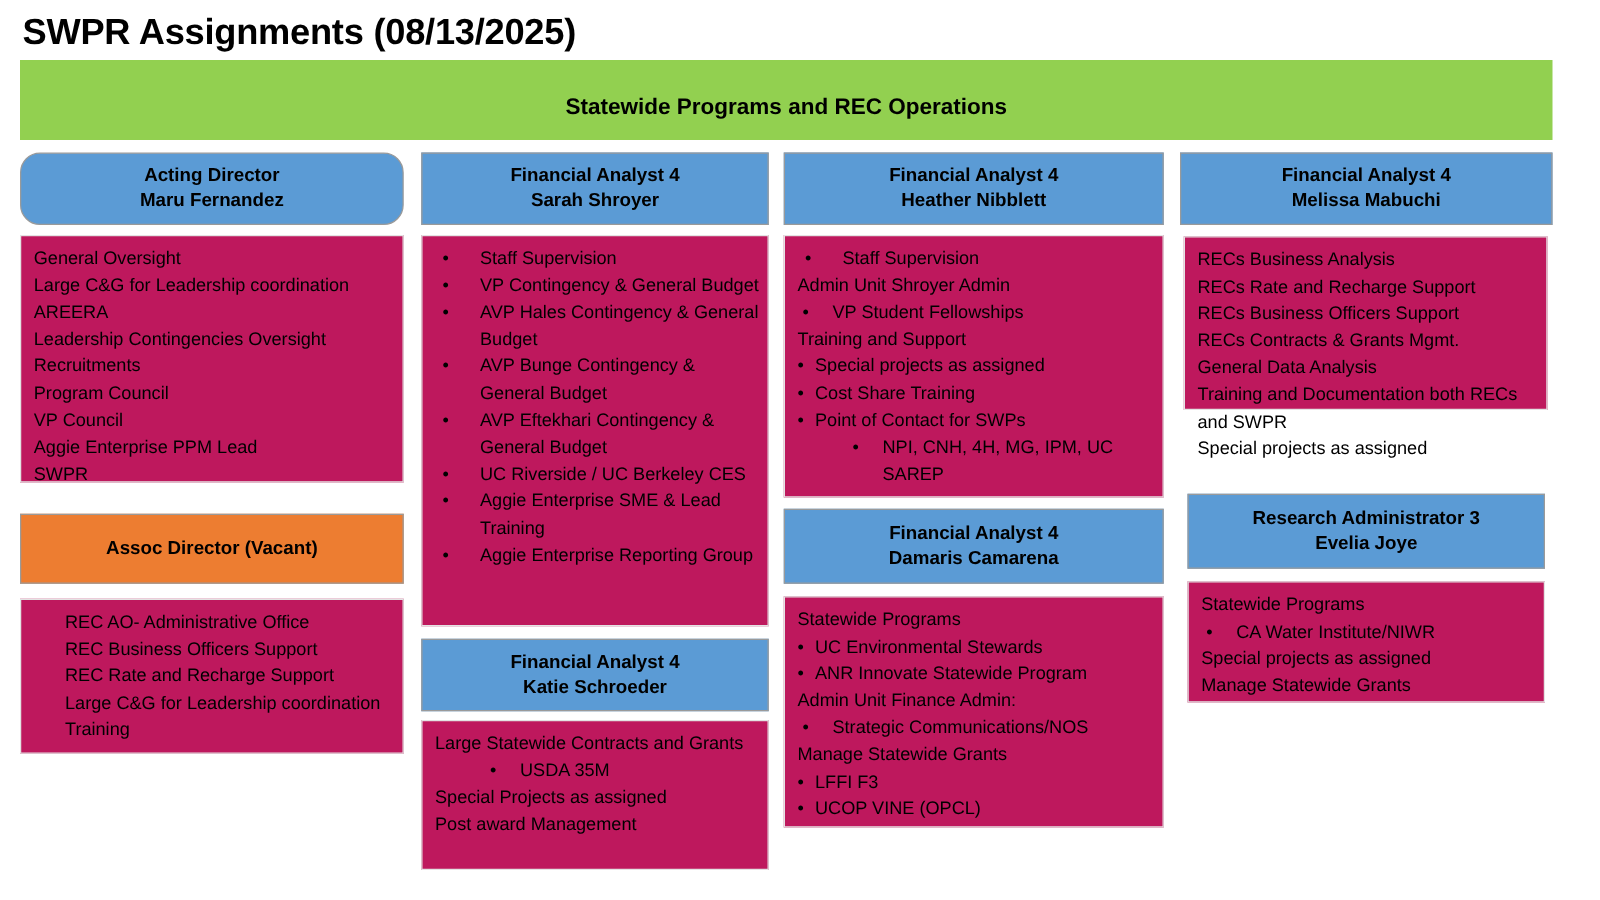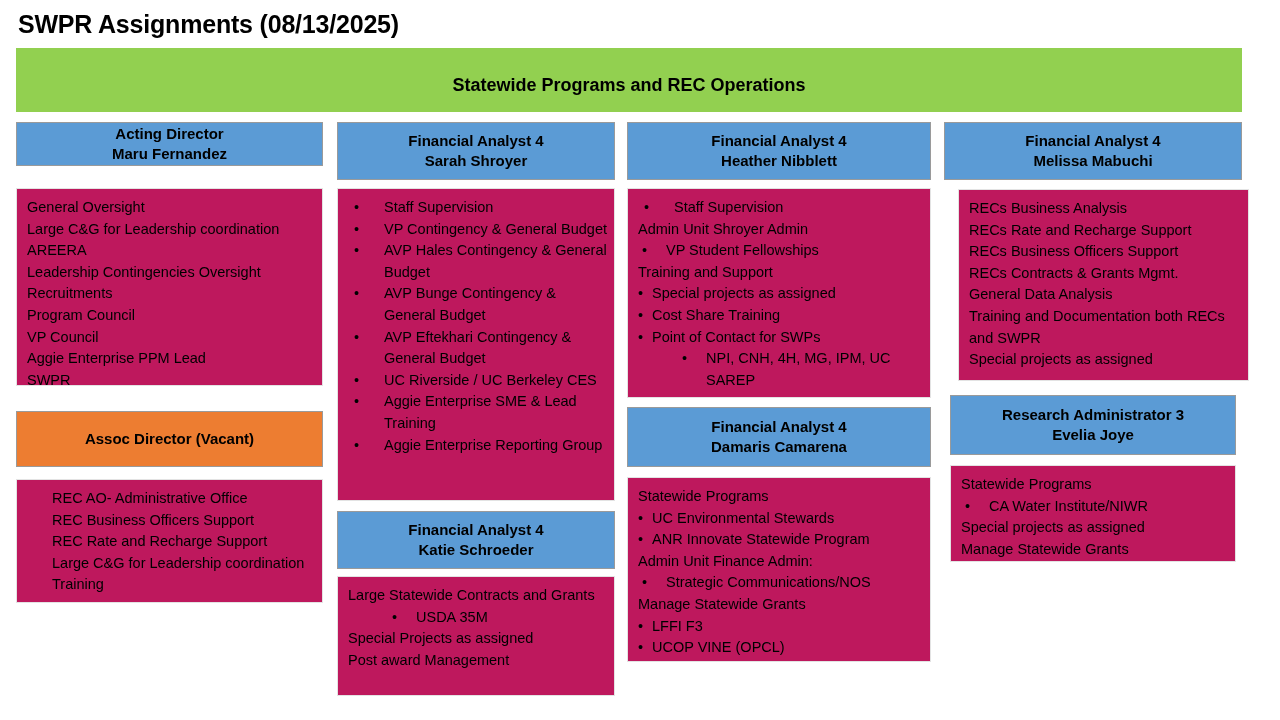--- a/index.html
+++ b/index.html
@@ -14,21 +14,21 @@
     font-family: "Liberation Sans", sans-serif;
     color: #000000;
     overflow: hidden;
     position: relative;
   }
 
   .page-title {
     position: absolute;
     left: 18px;
     top: 10px;
-    font-size: 25px;
+    font-size: 29px;
     font-weight: bold;
     letter-spacing: -0.2px;
     color: #000000;
     white-space: nowrap;
   }
 
   .banner {
     position: absolute;
     left: 16px;
     top: 48px;
@@ -159,21 +159,21 @@
 <div class="chart">
 
   <div class="page-title">SWPR Assignments (08/13/2025)</div>
 
   <div class="banner">
     <div class="banner-text">Statewide Programs and REC Operations</div>
   </div>
 
   <div class="col" style="left:16px; top:0; width:307px; height:720px;">
 
-    <div class="role-box" style="position:absolute; left:0; top:122px; width:307px; height:44px;">
+    <div class="role-box" style="position:absolute; left:0; top:122px; width:307px; height:58px;border-radius:16px;">
       <div class="role-title">Acting Director</div>
       <div class="role-name">Maru Fernandez</div>
     </div>
 
     <div class="detail-box" style="position:absolute; left:0; top:188px; width:307px; height:198px;">
       <ul class="detail-list">
         <li class="plain">General Oversight</li>
         <li class="plain">Large C&amp;G for Leadership coordination</li>
         <li class="plain">AREERA</li>
         <li class="plain">Leadership Contingencies Oversight</li>
@@ -274,21 +274,21 @@
     </div>
   </div>
 
   <div class="col" style="left:944px; top:0; width:298px; height:720px;">
 
     <div class="role-box" style="position:absolute; left:0; top:122px; width:298px; height:58px;">
       <div class="role-title">Financial Analyst 4</div>
       <div class="role-name">Melissa Mabuchi</div>
     </div>
 
-    <div class="detail-box" style="position:absolute; left:14px; top:189px; width:291px; height:192px;">
+    <div class="detail-box" style="position:absolute; left:3px; top:189px; width:291px; height:139px;">
       <ul class="detail-list">
         <li class="plain">RECs Business Analysis</li>
         <li class="plain">RECs Rate and Recharge Support</li>
         <li class="plain">RECs Business Officers Support</li>
         <li class="plain">RECs Contracts &amp; Grants Mgmt.</li>
         <li class="plain">General Data Analysis</li>
         <li class="plain">Training and Documentation both RECs and SWPR</li>
         <li class="plain">Special projects as assigned</li>
       </ul>
     </div>

